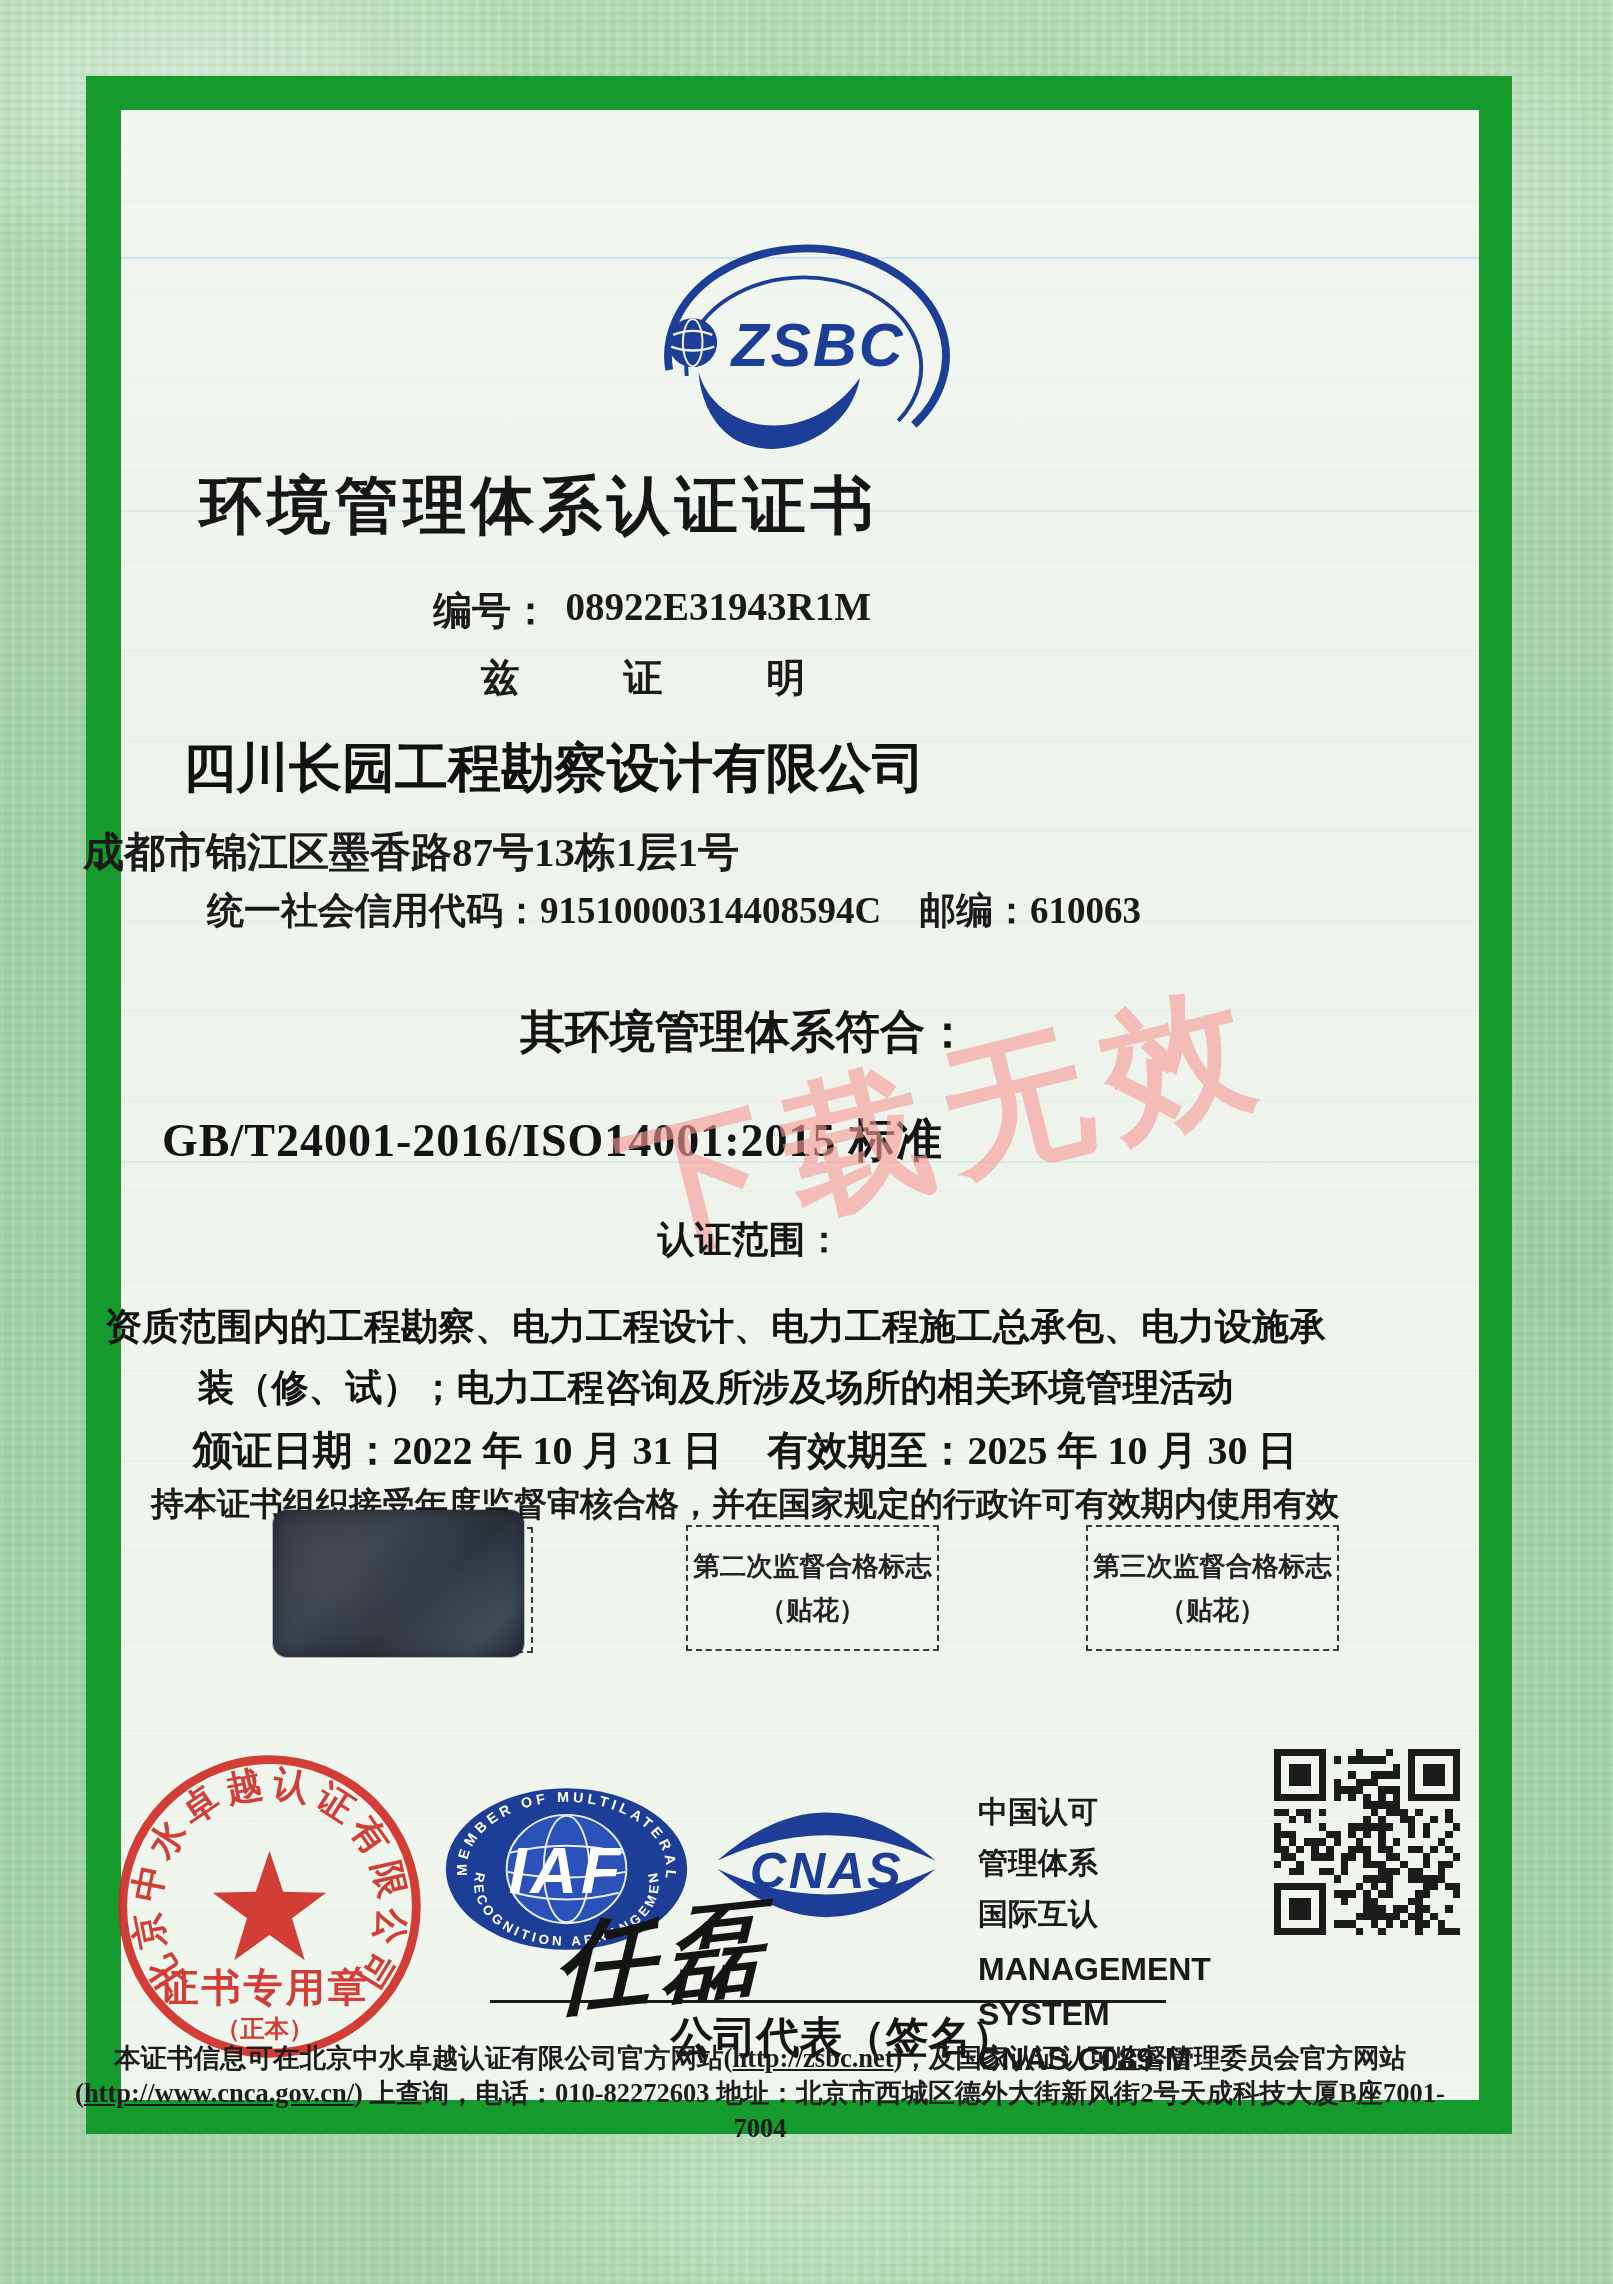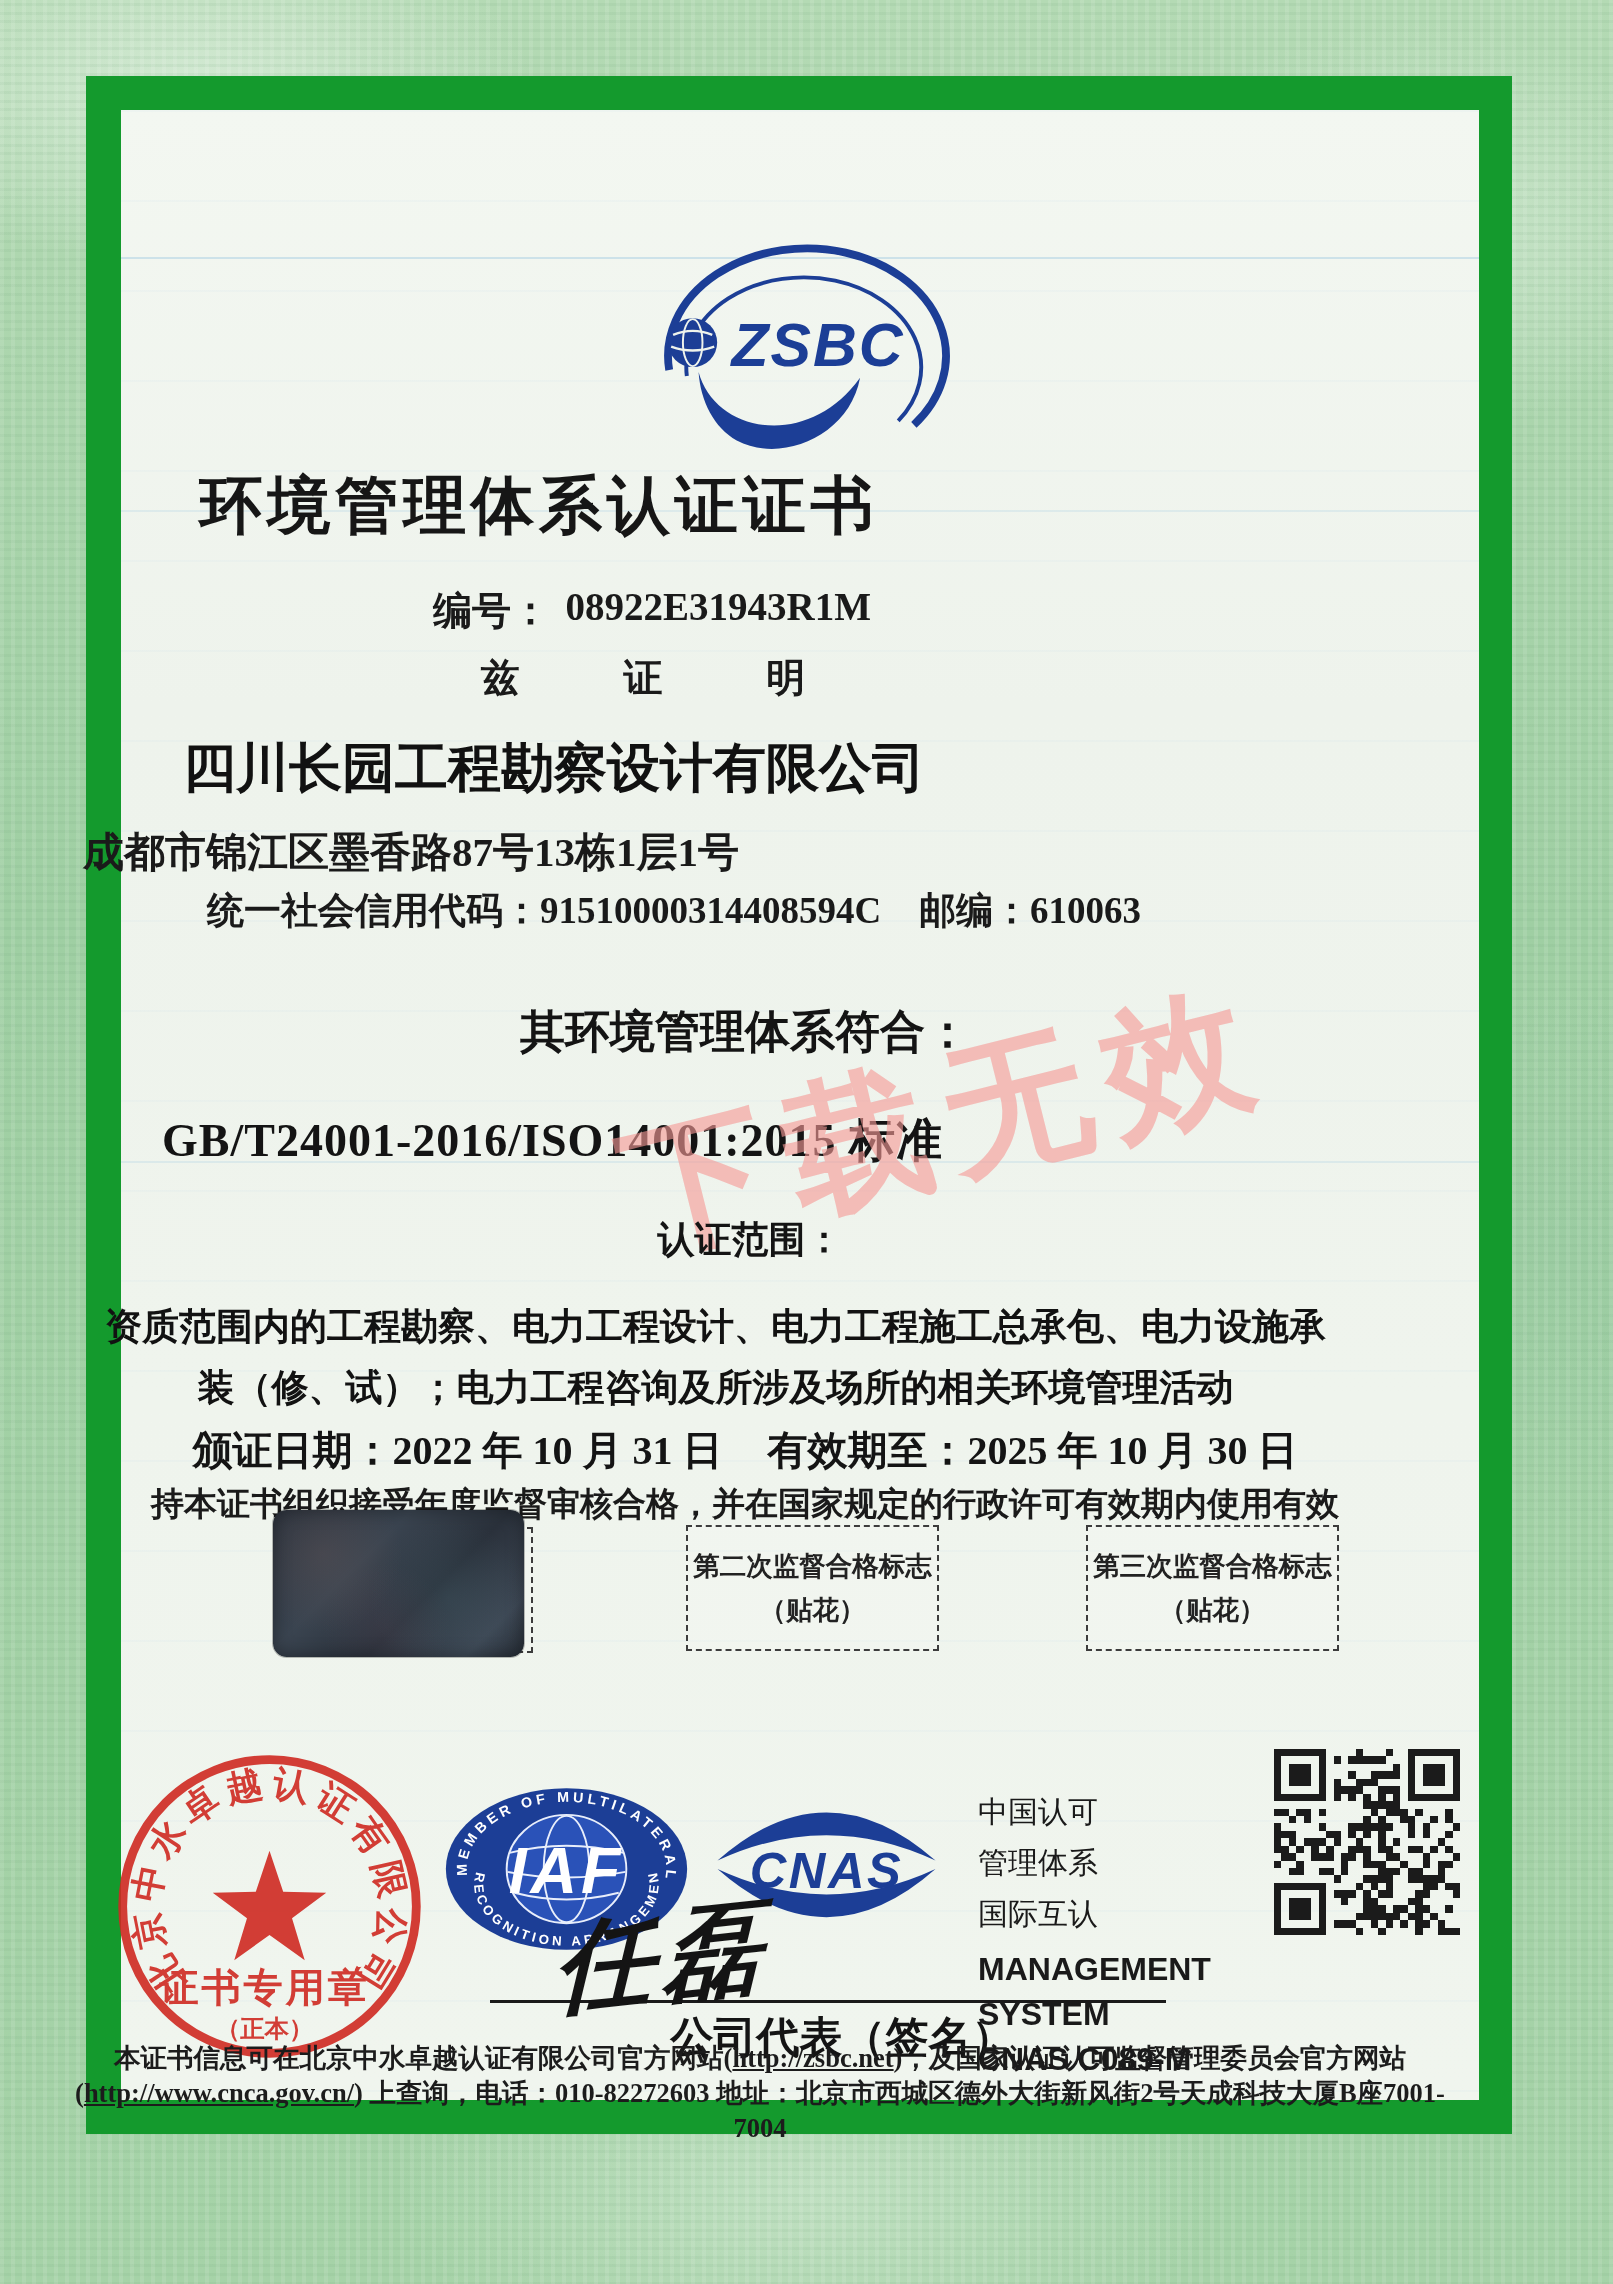--- a/index.html
+++ b/index.html
@@ -48,21 +48,21 @@
     justify-content:center;align-items:center;gap:7.8px;font-size:26.5px;font-weight:600;color:#222;
     background:rgba(255,255,255,.15);}
   .sticker{left:273px;top:1510px;width:251px;height:147px;border-radius:13.7px;
     background-image:
       radial-gradient(circle at 20% 30%, rgba(150,110,100,.18), transparent 35%),
       radial-gradient(circle at 70% 60%, rgba(90,140,150,.15), transparent 40%),
       radial-gradient(circle at 45% 80%, rgba(140,100,120,.12), transparent 35%),
       linear-gradient(135deg,#2c343f,#3a4450 35%,#2a313b 60%,#3d4754 85%,#272e37);
     box-shadow:0 0 0 1px rgba(0,0,0,.25), inset 0 0 17.6px rgba(0,0,0,.35);}
   .accred{left:978px;top:1786px;width:372px;color:#1a1a1a;}
-  .accred .cjk{font-size:30px;line-height:51px;font-weight:400;}
+  .accred .cjk{font-size:30px;line-height:51px;font-weight:700;}
   .accred .en{font-family:Liberation Sans, sans-serif;font-weight:700;font-size:32px;line-height:45px;margin-top:7.8px;}
   .sig-line{left:490px;top:2000px;width:676px;height:2.9px;background:#1a1a1a;}
   .signature{left:554px;top:1892px;font-size:100px;font-style:italic;font-weight:700;color:#141414;
     transform:rotate(-6deg) skewX(-6deg);letter-spacing:7.8px;}
   .sig-label{left:519px;top:2009px;width:647px;text-align:center;font-family:"Liberation Sans",sans-serif;
     font-weight:700;font-size:43px;color:#141414;}
   .footer{left:59px;top:2041px;width:1402px;text-align:center;font-size:26.5px;font-weight:600;
     color:#1c1c1c;line-height:35px;}
   .footer .u{text-decoration:underline;}
 </style>

